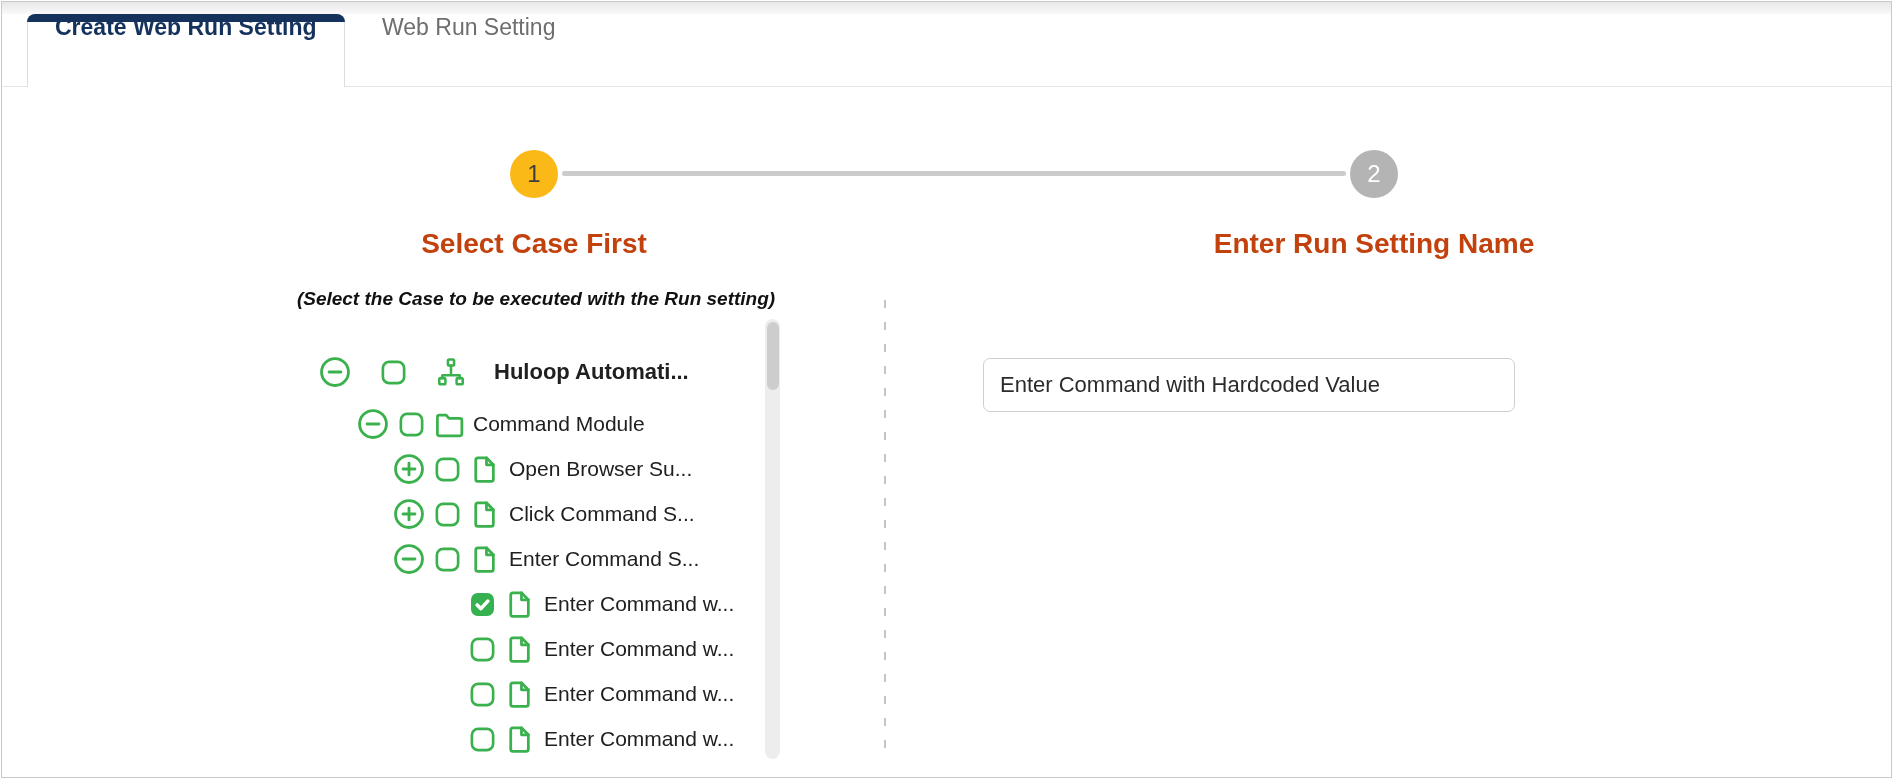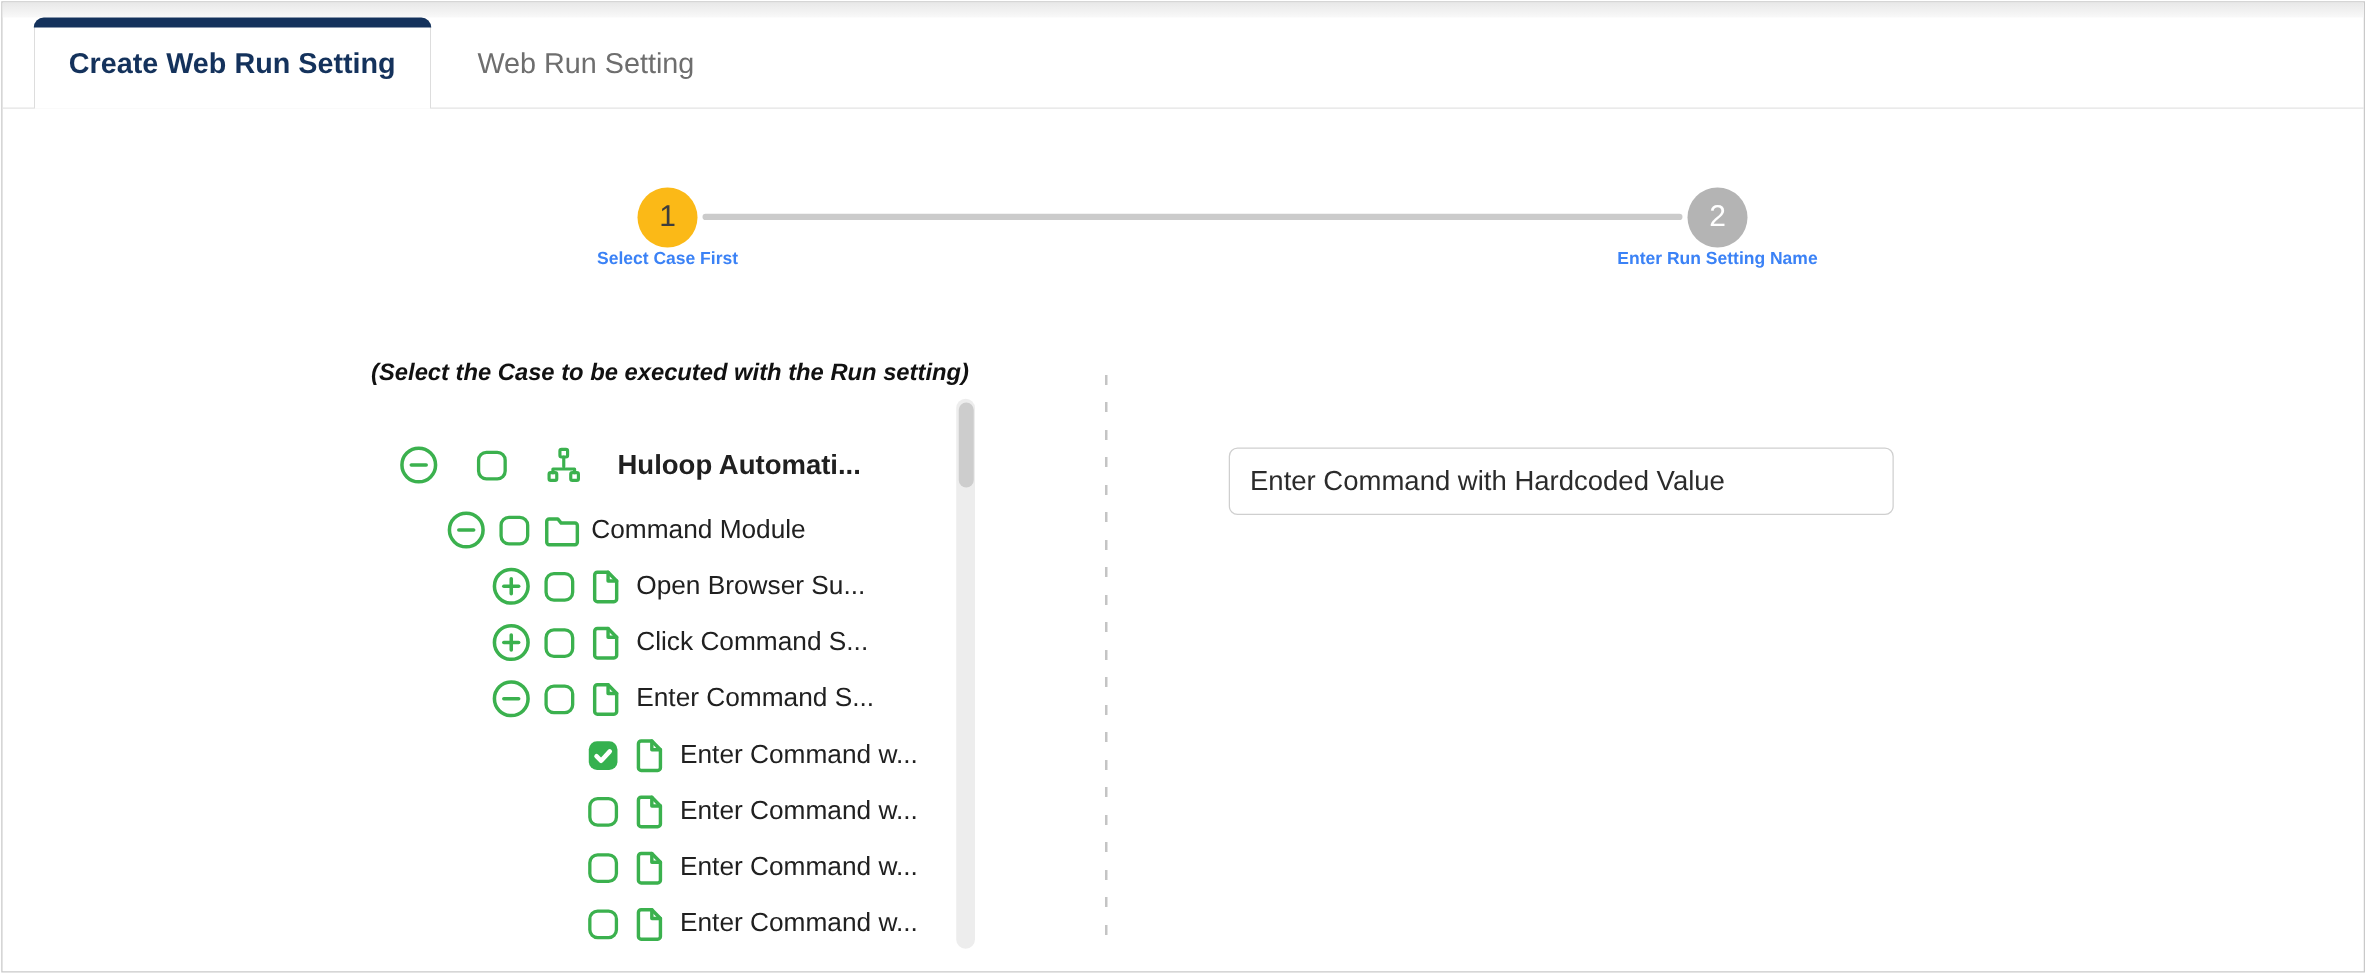--- a/index.html
+++ b/index.html
@@ -3,40 +3,40 @@
 <meta charset="utf-8">
 <style>
   html,body{margin:0;padding:0;background:#fff;font-family:"Liberation Sans",sans-serif;}
   .page{position:relative;width:1891px;height:777px;margin:1px;border:1px solid #c9c9c9;
         background:#fff;overflow:hidden;box-sizing:border-box;}
 
   
   .top-strip{position:absolute;left:0;top:0;right:0;height:12px;
              background:linear-gradient(#e8e8e8,#f9f9f9);}
   .tabline{position:absolute;left:0;top:84px;right:0;height:1px;background:#e3e3e3;}
-  .tab{position:absolute;top:12px;display:flex;align-items:center;font-size:23px;cursor:pointer;}
+  .tab{position:absolute;top:12px;display:flex;align-items:flex-start;font-size:23px;cursor:pointer;}
   .tab-active{left:25px;width:318px;height:73px;background:#fff;z-index:2;
               border-left:1px solid #ddd;border-right:1px solid #ddd;
               border-radius:10px 10px 0 0;padding-left:27px;box-sizing:border-box;
               color:var(--navy);font-weight:700;}
   .tab-active::before{content:"";position:absolute;left:-1px;right:-1px;top:0;height:8px;
               background:var(--navy);border-radius:10px 10px 0 0;}
   .tab-inactive{left:344px;height:72px;padding:0 36px;color:#6e6e6e;font-weight:500;}
 
   
   .connector{position:absolute;left:560px;top:169px;width:784px;height:5px;
              background:#cbcbcb;border-radius:3px;}
   .step{position:absolute;top:148px;width:340px;text-align:center;}
   .step-1{left:362px;}
   .step-2{left:1202px;}
   .circle{display:inline-flex;align-items:center;justify-content:center;
           width:48px;height:48px;border-radius:50%;font-size:24px;}
   .circle.active{background:var(--amber);color:#3d3d3d;}
   .circle.upcoming{background:var(--stepgray);color:#fff;}
-  .step-label{margin-top:0;font-size:14px;font-weight:700;color:#3b82f6;}
+  .step-label{margin-top:30px;font-size:28px;font-weight:700;color:#c2410c;}
 
   
   .instruction{position:absolute;left:534px;top:286px;transform:translateX(-50%);
                white-space:nowrap;font-size:19px;font-style:italic;font-weight:600;color:#111;}
   .tree{position:absolute;left:300px;top:348px;width:462px;height:407px;overflow:hidden;}
   .tree-row{display:flex;align-items:center;gap:7px;height:34px;margin-bottom:11px;}
   .tree-row.root{height:44px;margin-bottom:13px;gap:27px;}
   .t-label{font-size:21px;color:#202020;white-space:nowrap;}
   .tree-row.root .t-label{font-weight:700;font-size:22px;}
   .t-icon{display:inline-flex;}

